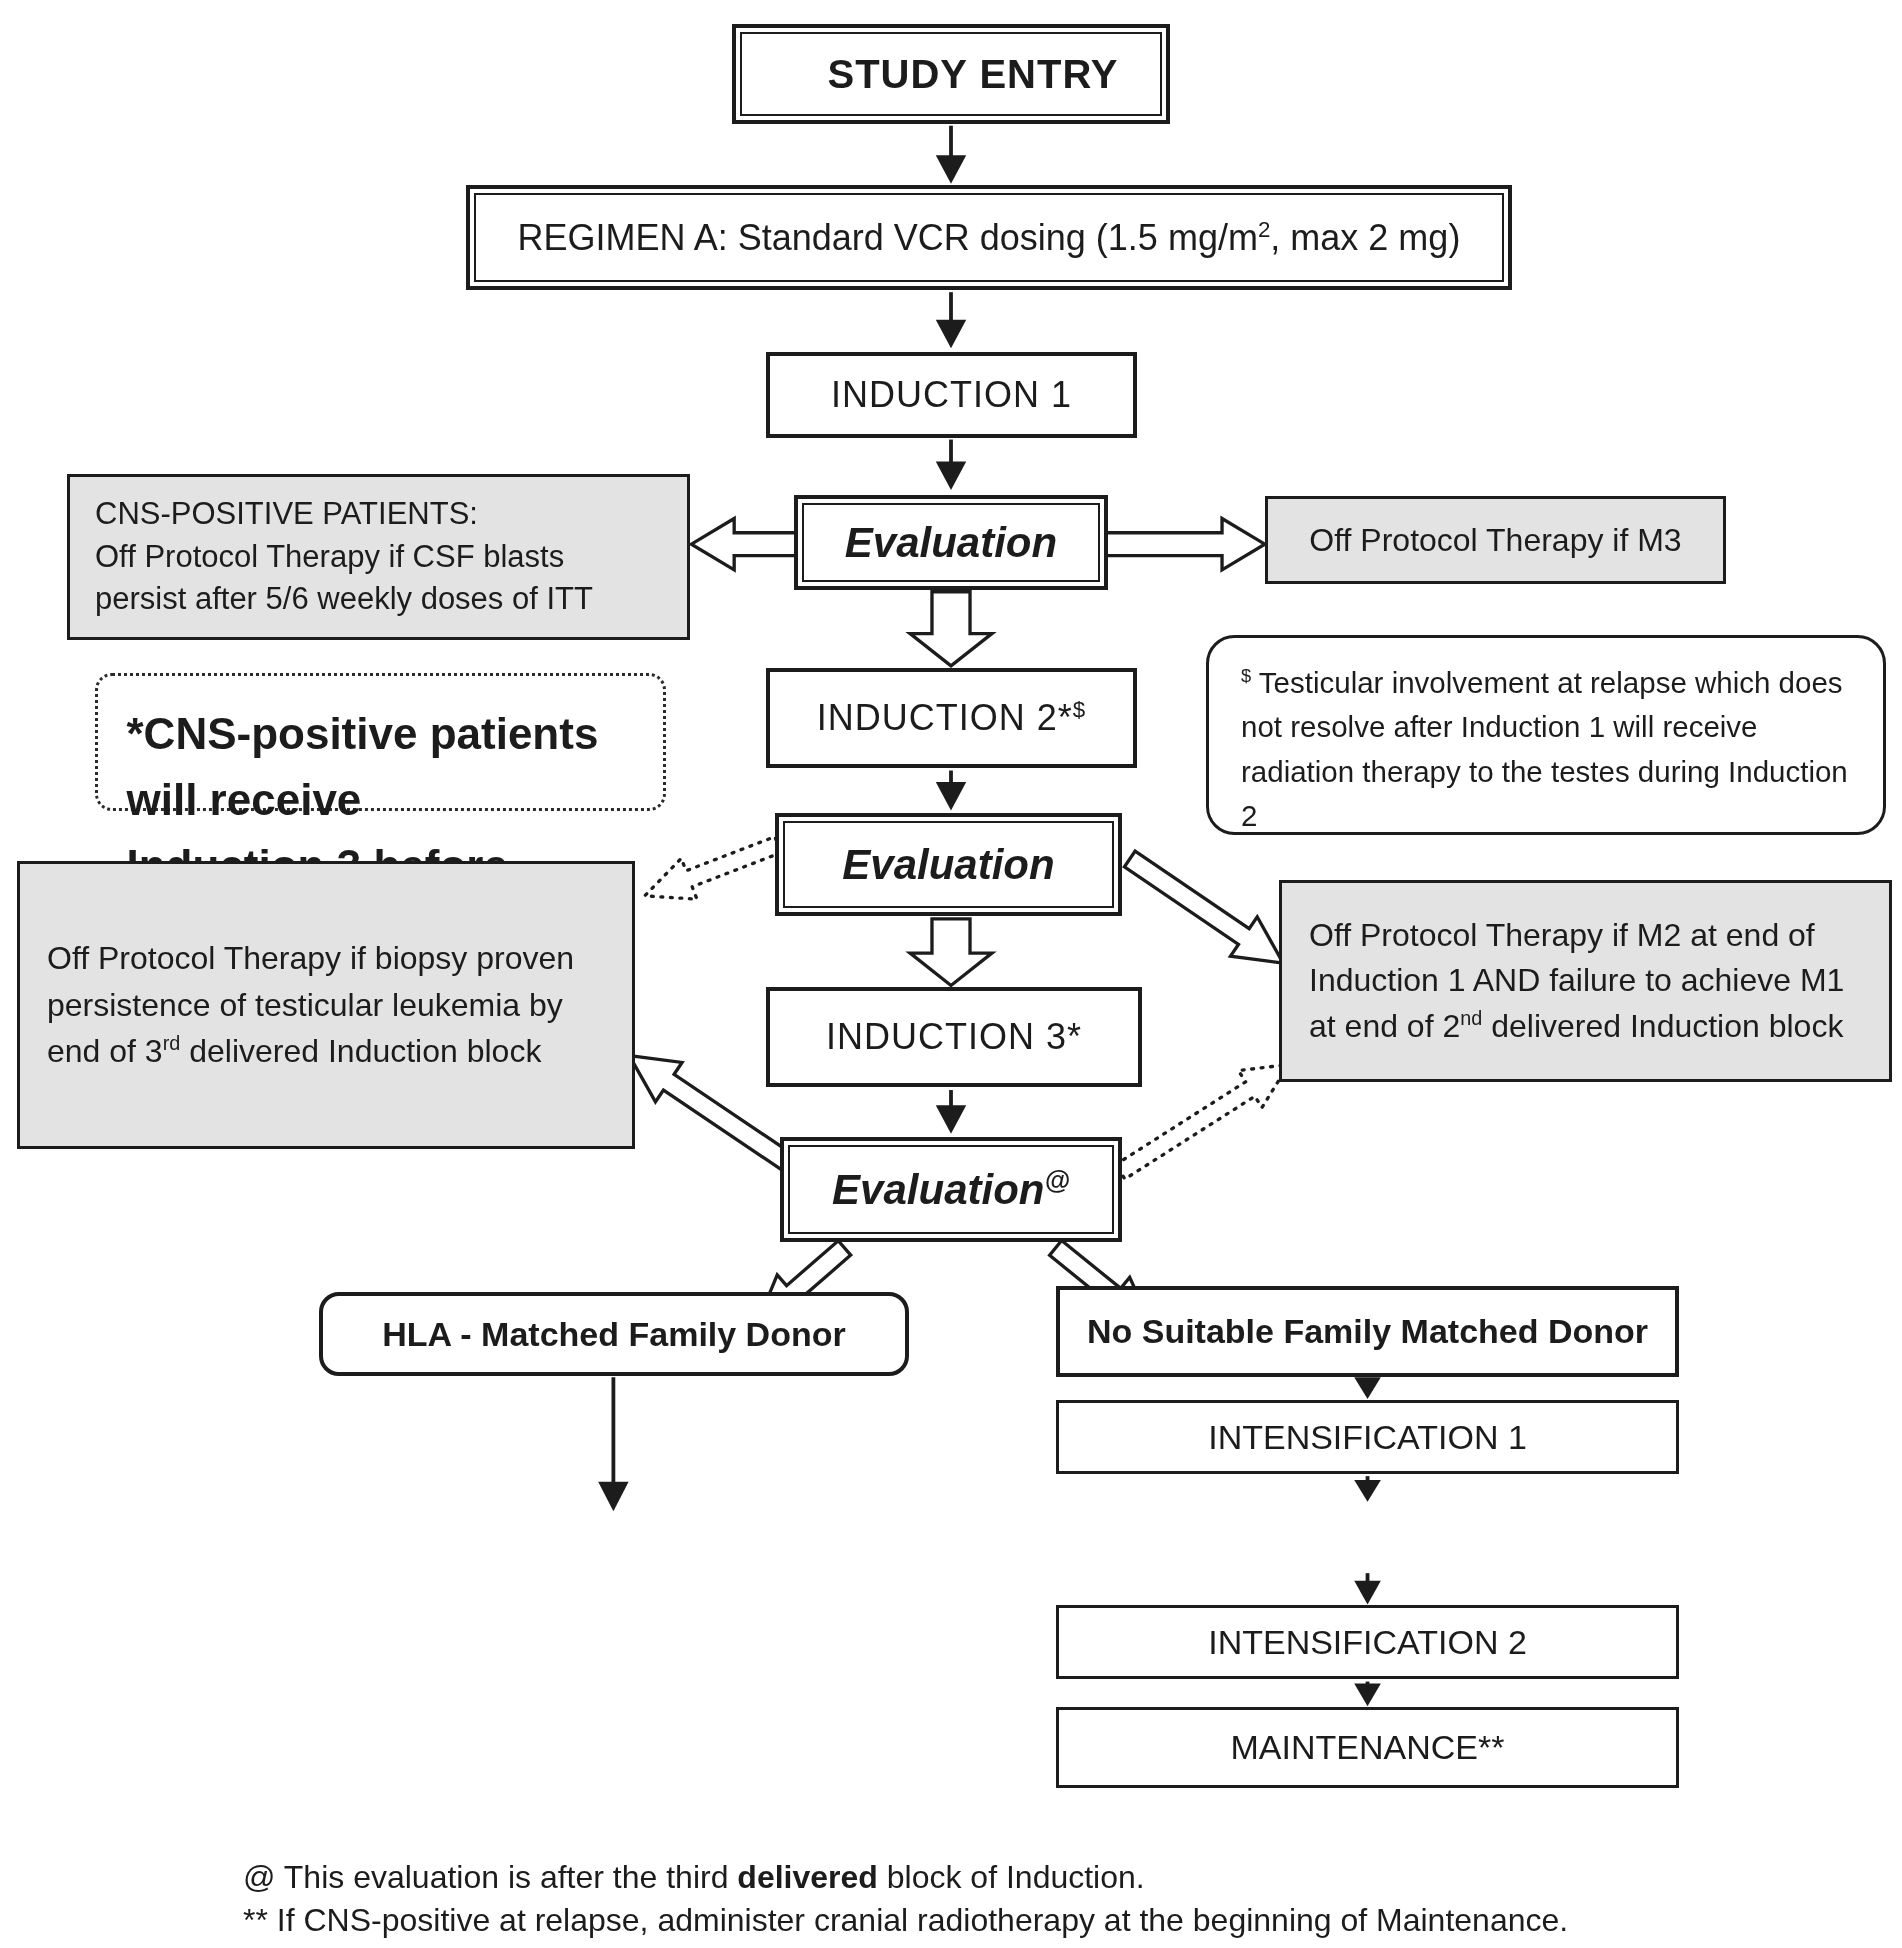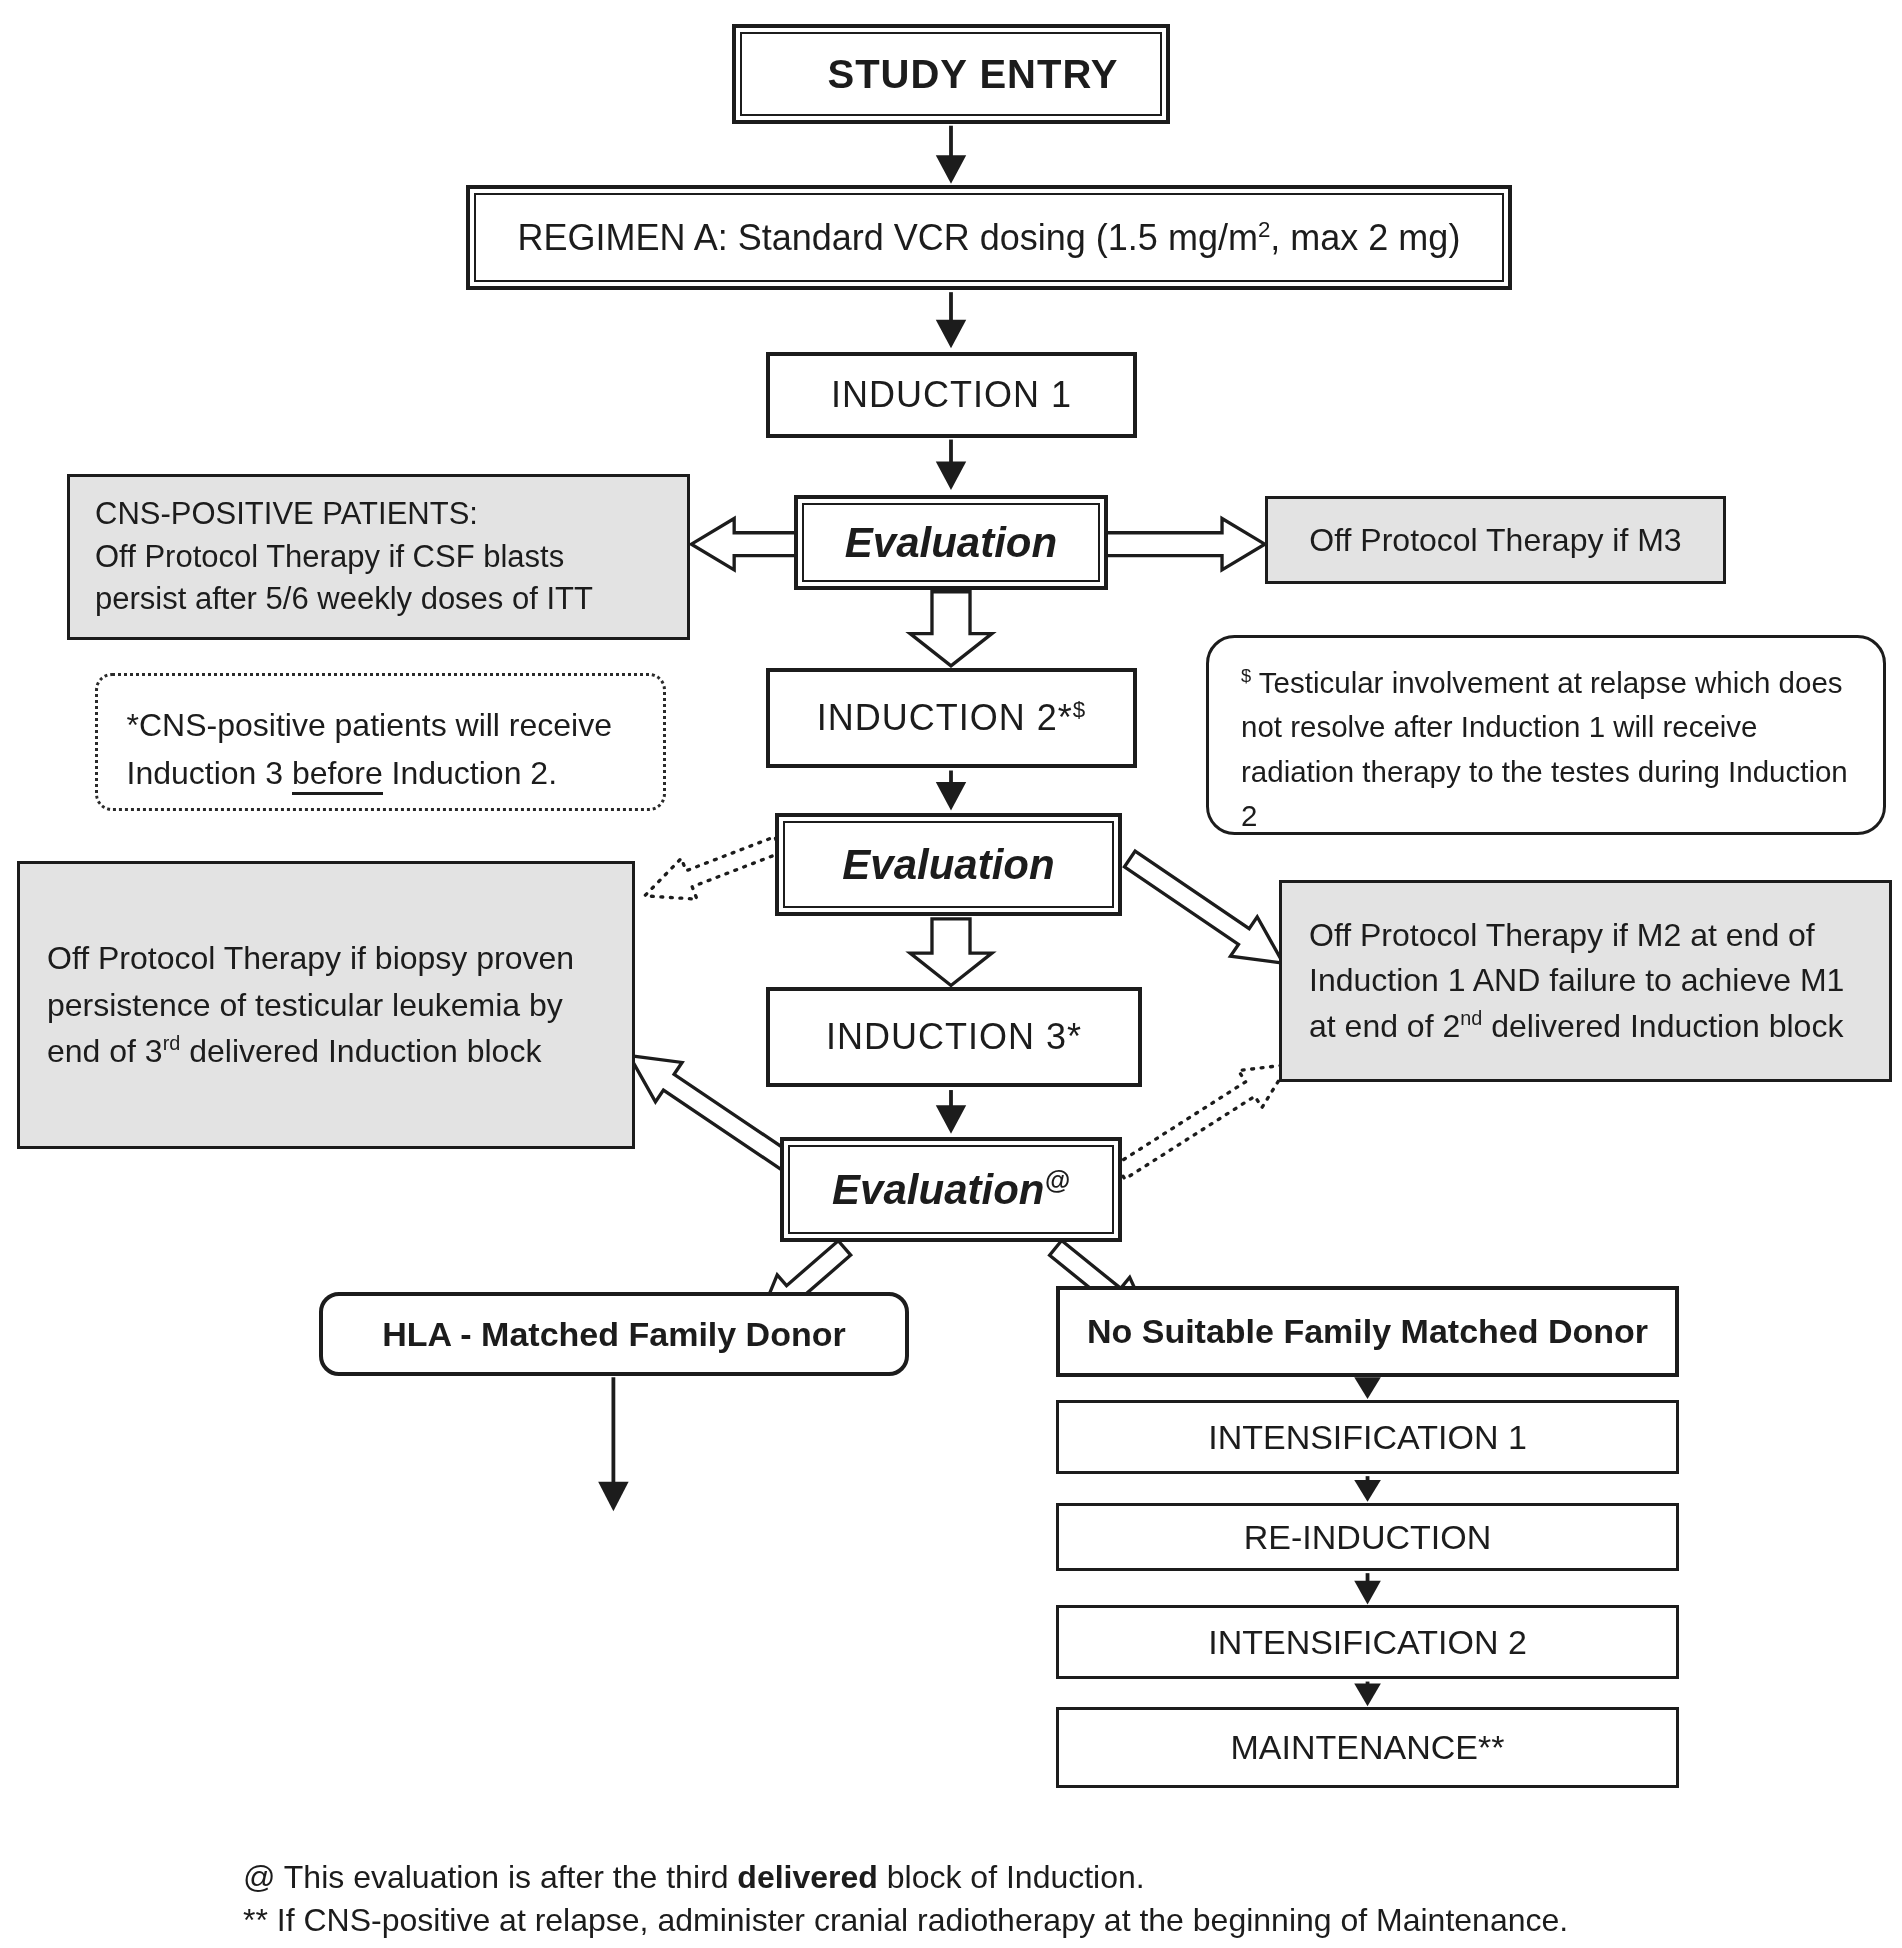--- a/index.html
+++ b/index.html
@@ -24,21 +24,21 @@
   .t-bold{ font-weight:bold; }
   sup{ font-size:0.62em; }
   #study-entry{ left:732px; top:24px;  width:438px; height:100px; }
   #regimen    { left:466px; top:185px; width:1046px; height:105px; font-size:36px; }
   #induction1 { left:766px; top:352px; width:371px; height:86px; }
   #eval1      { left:794px; top:495px; width:314px; height:95px; }
   #cns-box    { left:67px;  top:474px; width:623px; height:166px; padding:13.3px 25px; font-size:31px; }
   #m3-box     { left:1265px;top:496px; width:461px; height:88px; font-size:32px; }
   #cns-note   { left:95px; top:673px; width:571px; height:138px; box-sizing:border-box;
                 border:3.8px dotted #2a2a2a; border-radius:17px; position:absolute; background:#fff; z-index:2;
-                padding:25px 28.5px; font-size:32px; font-weight:normal; line-height:1.5; }
+                padding:25px 28.5px; font-size:44px; font-weight:bold; line-height:1.5; }
   #induction2 { left:766px; top:668px; width:371px; height:100px; }
   #testes-note{ left:1206px;top:635px; width:680px; height:200px; border:3.8px solid var(--ink);
                 border-radius:28.5px; padding:23px 32px; font-size:29.5px; line-height:1.5;
                 align-items:flex-start; justify-content:flex-start; text-align:left; }
   #eval2      { left:775px; top:813px; width:347px; height:103px; }
   #biopsy-box { left:17px;  top:861px; width:618px; height:288px; padding:17px 27px; font-size:32px; line-height:1.45; }
   #m2-box     { left:1279px;top:880px; width:613px; height:202px; padding:15px 27px; font-size:32px; line-height:1.42; }
   #induction3 { left:766px; top:987px; width:376px; height:100px; }
   #eval3      { left:780px; top:1137px; width:342px; height:105px; }
   #hla-box    { left:319px; top:1292px; width:590px; height:84px; font-size:34px; font-weight:bold;border-radius:20px; }
@@ -185,23 +185,20 @@
 
   <div id="nsd-box" class="bx b1">
     <span>No Suitable Family Matched Donor</span>
   </div>
 
 
   <div id="int1-box" class="bx b2">
     <span>INTENSIFICATION 1</span>
   </div>
 
-  <div id="reind-box" class="bx b2">
-    <span>RE-INDUCTION</span>
-  </div>
 
   <div id="int2-box" class="bx b2">
     <span>INTENSIFICATION 2</span>
   </div>
 
   <div id="maint-box" class="bx b2">
     <span>MAINTENANCE**</span>
   </div>
 
   <div id="fn1" class="footnote">

